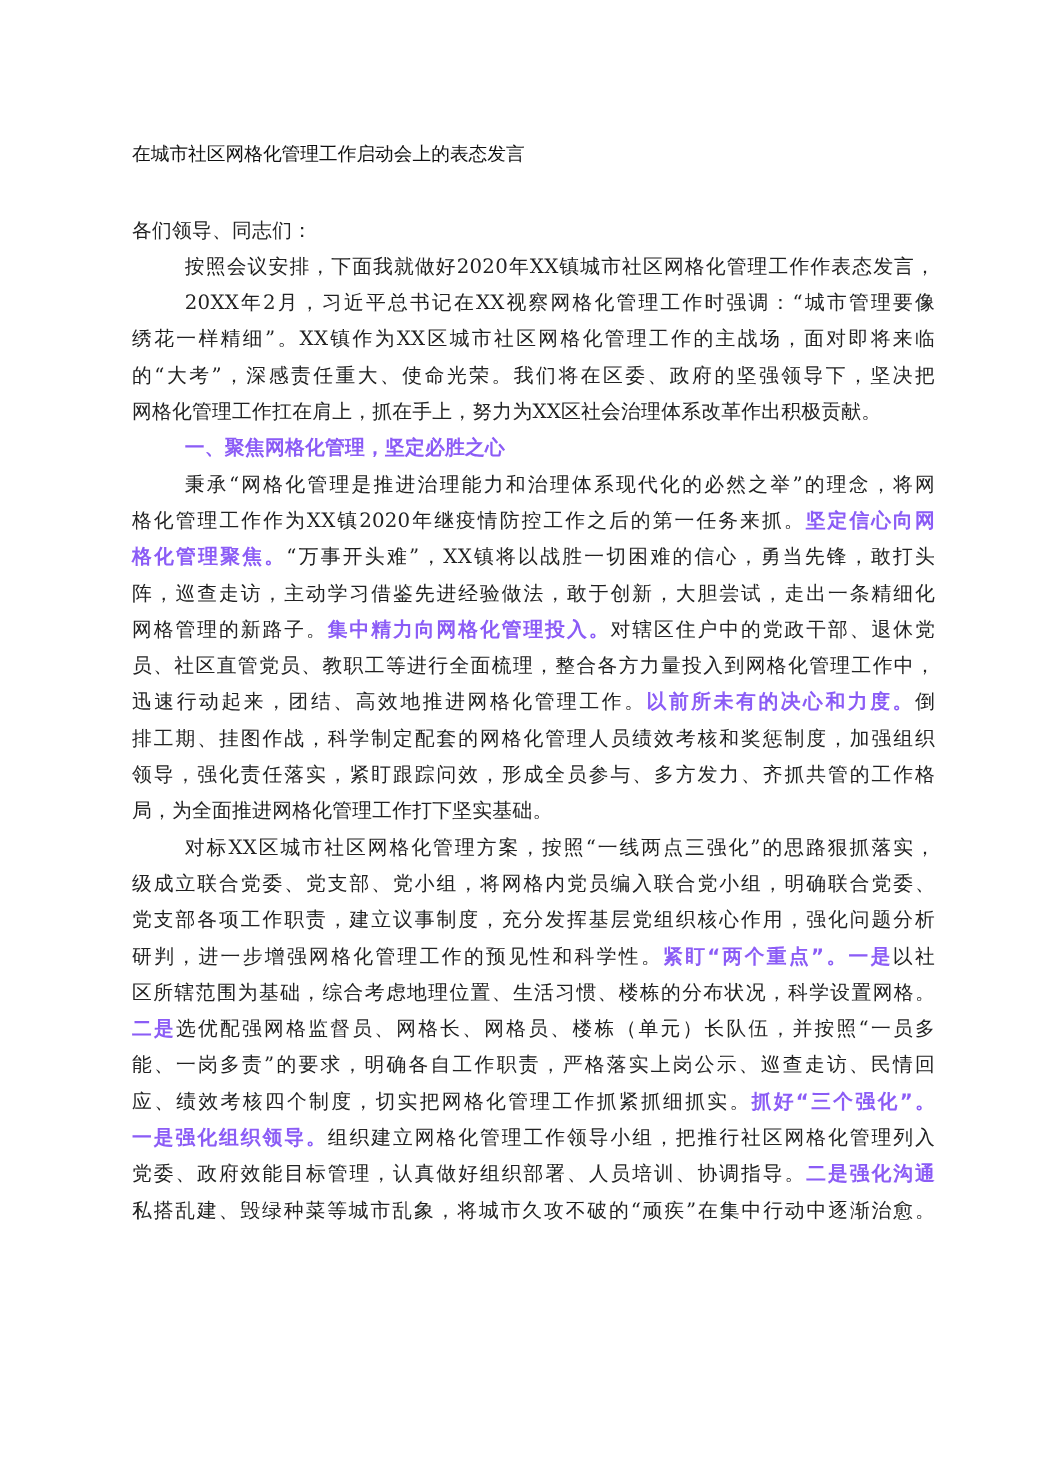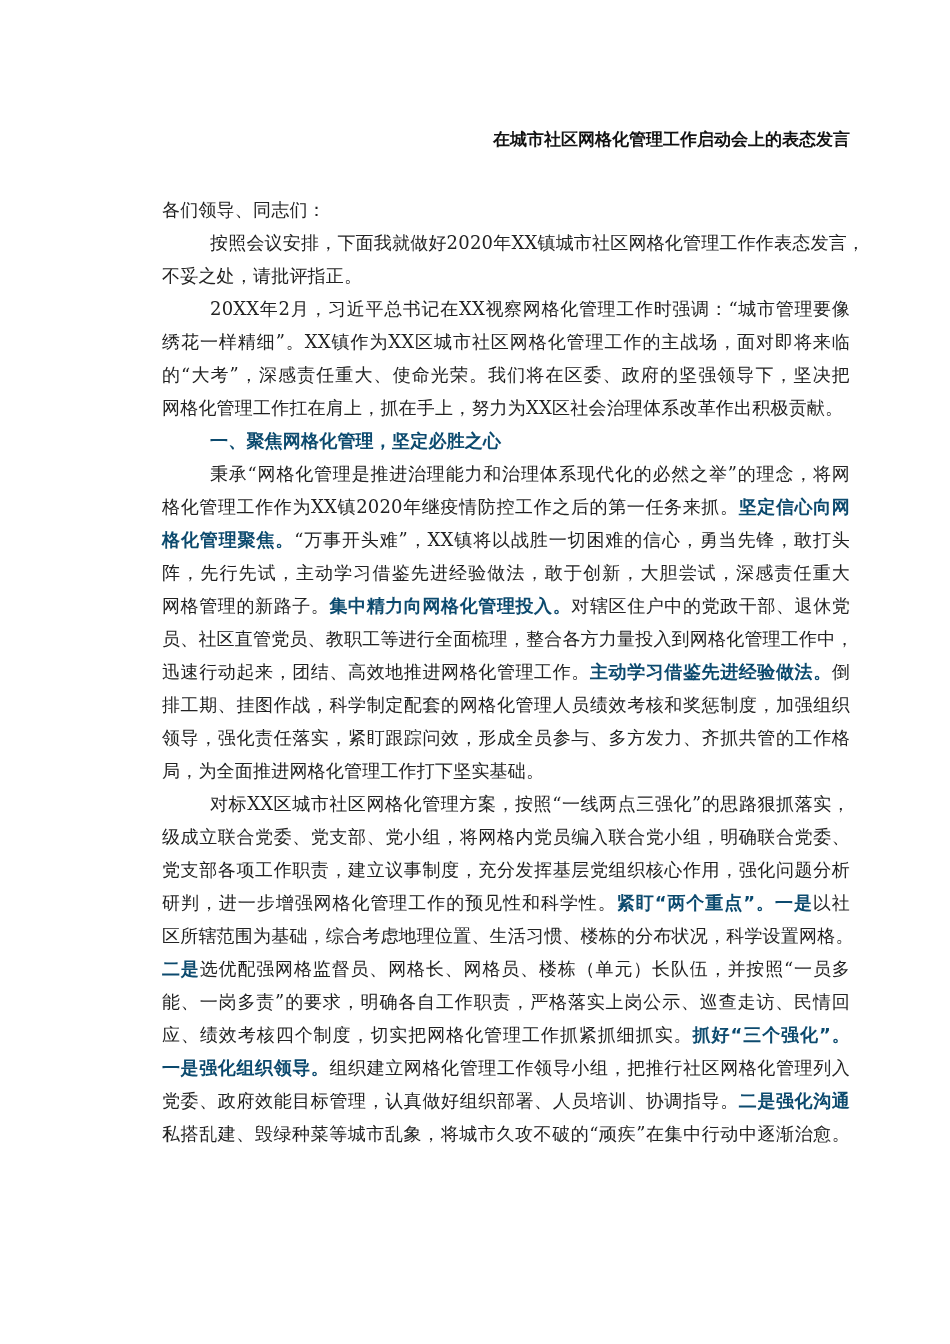--- a/index.html
+++ b/index.html
@@ -3,56 +3,55 @@
 <meta charset="utf-8">
 <style>
   html, body { margin: 0; padding: 0; background: #ffffff; }
   body { width: 950px; height: 1344px; position: relative; overflow: hidden; }
   .page {
     position: absolute; left: 120px; top: 0; width: 730px;
     font-family: "DejaVu Serif", "Liberation Serif", serif;
     color: #222; font-size: 18px;
   }
   .title {
-    position: absolute; top: 128px; left: 0; width: 730px; text-align: right;
+    position: absolute; top: 128px; left: 0; width: 730px; text-align: left;
     font-family: "DejaVu Sans", "Liberation Sans", sans-serif;
-    font-weight: bold; font-size: 17px; color: #111; letter-spacing: 0px;
+    font-weight: normal; font-size: 17px; color: #111; letter-spacing: 0px;
   }
   .body { position: absolute; top: 193px; left: 0; width: 730px; }
   .line {
     height: 33px; line-height: 33px; white-space: nowrap;
-    text-align: justify; text-align-last: justify; letter-spacing: 0.2px; margin-left: 42px;
+    text-align: justify; text-align-last: justify; letter-spacing: 0.2px;
   }
   .line.last { text-align-last: left; }
   .indent { padding-left: 48px; }
-  b { font-family: "DejaVu Sans", "Liberation Sans", sans-serif; font-weight: bold; color: #0c4a6e; }
+  b { font-family: "DejaVu Sans", "Liberation Sans", sans-serif; font-weight: bold; color: #8b5cf6; }
   .heading { font-family: "DejaVu Sans", "Liberation Sans", sans-serif; font-weight: bold; color: #111; }
 </style>
 </head>
 <body>
 
 <div class="page">
   <div class="title">在城市社区网格化管理工作启动会上的表态发言</div>
   <div class="body">
     <div class="line last">各们领导、同志们：</div>
     <div id="lines">
         <div class="line indent"><span>按照会议安排，下面我就做好2020年XX镇城市社区网格化管理工作作表态发言，</span></div>
-        <div class="line last"><span>不妥之处，请批评指正。</span></div>
         <div class="line indent"><span>20XX年2月，习近平总书记在XX视察网格化管理工作时强调：“城市管理要像</span></div>
         <div class="line"><span>绣花一样精细”。XX镇作为XX区城市社区网格化管理工作的主战场，面对即将来临</span></div>
         <div class="line"><span>的“大考”，深感责任重大、使命光荣。我们将在区委、政府的坚强领导下，坚决把</span></div>
         <div class="line last"><span>网格化管理工作扛在肩上，抓在手上，努力为XX区社会治理体系改革作出积极贡献。</span></div>
         <div class="line indent last heading"><b>一、聚焦网格化管理，坚定必胜之心</b></div>
         <div class="line indent"><span>秉承“网格化管理是推进治理能力和治理体系现代化的必然之举”的理念，将网</span></div>
         <div class="line"><span>格化管理工作作为XX镇2020年继疫情防控工作之后的第一任务来抓。</span><b>坚定信心向网</b></div>
         <div class="line"><b>格化管理聚焦。</b><span>“万事开头难”，XX镇将以战胜一切困难的信心，勇当先锋，敢打头</span></div>
-        <div class="line"><span>阵，先行先试，主动学习借鉴先进经验做法，敢于创新，大胆尝试，深感责任重大</span></div>
+        <div class="line"><span>阵，巡查走访，主动学习借鉴先进经验做法，敢于创新，大胆尝试，走出一条精细化</span></div>
         <div class="line"><span>网格管理的新路子。</span><b>集中精力向网格化管理投入。</b><span>对辖区住户中的党政干部、退休党</span></div>
         <div class="line"><span>员、社区直管党员、教职工等进行全面梳理，整合各方力量投入到网格化管理工作中，</span></div>
-        <div class="line"><span>迅速行动起来，团结、高效地推进网格化管理工作。</span><b>主动学习借鉴先进经验做法。</b><span>倒</span></div>
+        <div class="line"><span>迅速行动起来，团结、高效地推进网格化管理工作。</span><b>以前所未有的决心和力度。</b><span>倒</span></div>
         <div class="line"><span>排工期、挂图作战，科学制定配套的网格化管理人员绩效考核和奖惩制度，加强组织</span></div>
         <div class="line"><span>领导，强化责任落实，紧盯跟踪问效，形成全员参与、多方发力、齐抓共管的工作格</span></div>
         <div class="line last"><span>局，为全面推进网格化管理工作打下坚实基础。</span></div>
         <div class="line indent"><span>对标XX区城市社区网格化管理方案，按照“一线两点三强化”的思路狠抓落实，</span></div>
         <div class="line"><span>级成立联合党委、党支部、党小组，将网格内党员编入联合党小组，明确联合党委、</span></div>
         <div class="line"><span>党支部各项工作职责，建立议事制度，充分发挥基层党组织核心作用，强化问题分析</span></div>
         <div class="line"><span>研判，进一步增强网格化管理工作的预见性和科学性。</span><b>紧盯“两个重点”。一是</b><span>以社</span></div>
         <div class="line"><span>区所辖范围为基础，综合考虑地理位置、生活习惯、楼栋的分布状况，科学设置网格。</span></div>
         <div class="line"><b>二是</b><span>选优配强网格监督员、网格长、网格员、楼栋（单元）长队伍，并按照“一员多</span></div>
         <div class="line"><span>能、一岗多责”的要求，明确各自工作职责，严格落实上岗公示、巡查走访、民情回</span></div>

